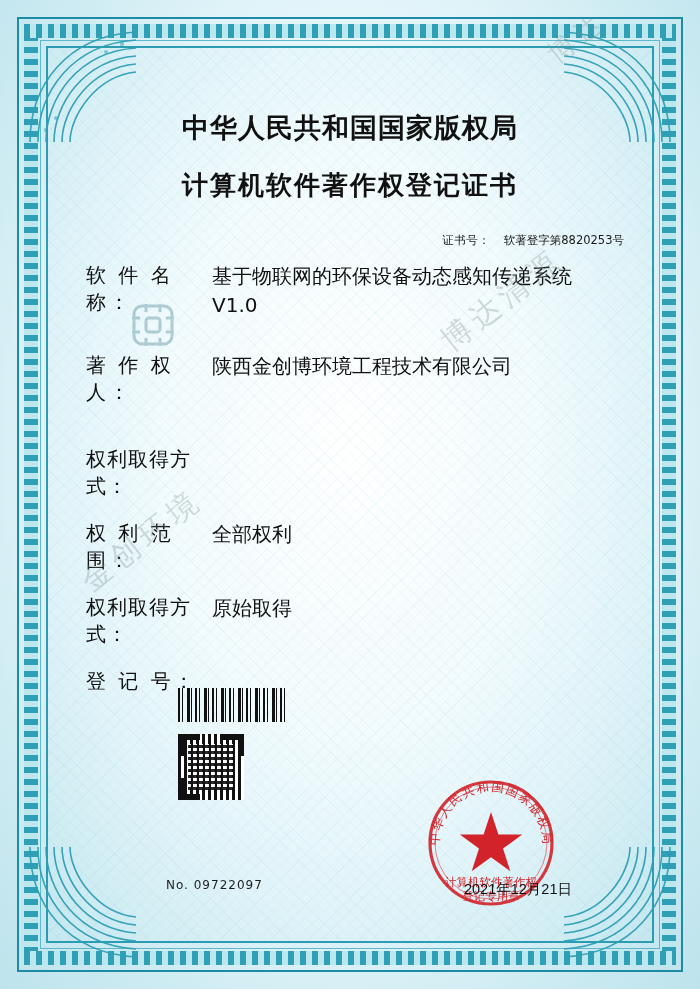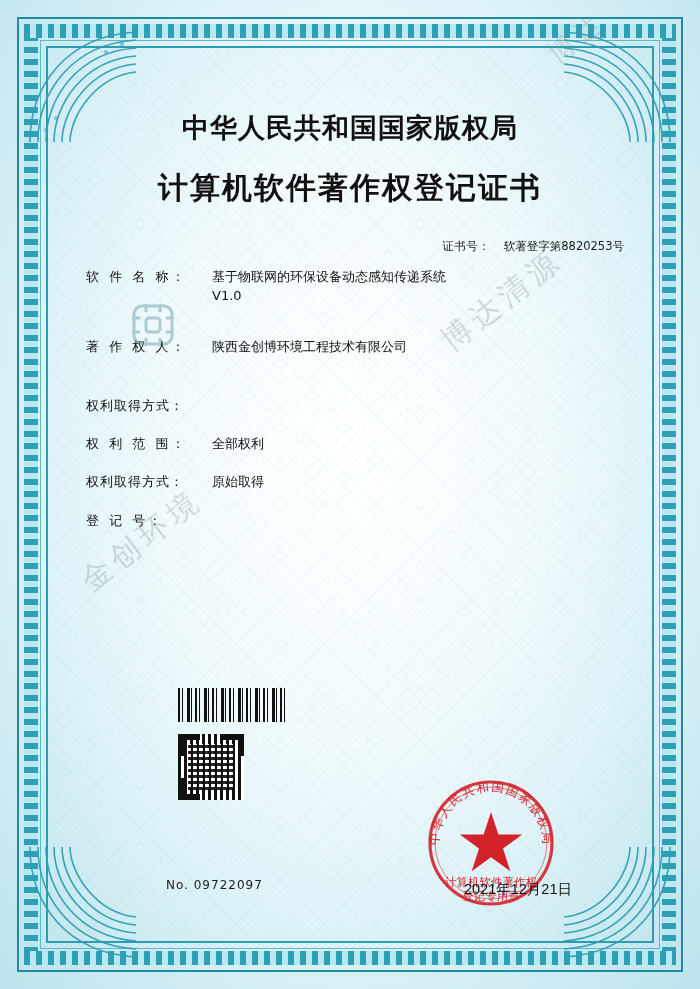--- a/index.html
+++ b/index.html
@@ -95,21 +95,21 @@
     font-weight: bold;
     font-size: 27px;
     letter-spacing: 1px;
     color: #111;
     margin-top: 50px;
   }
   .title-sub {
     text-align: center;
     font-family: "DejaVu Serif", "Liberation Serif", serif;
     font-weight: bold;
-    font-size: 30px;
+    font-size: 26px;
     letter-spacing: 2px;
     color: #111;
     margin-top: 22px;
   }
 
   .cert-no {
     margin-top: 30px;
     text-align: right;
     padding-right: 16px;
     font-size: 11.5px;
@@ -121,21 +121,21 @@
 
   .fields {
     margin-top: 14px;
     padding-left: 26px;
     color: #111;
   }
   .row {
     display: flex;
     align-items: flex-start;
     margin-bottom: 6px;
-    font-size: 13px;
+    font-size: 20px;
   }
   .row .label {
     width: 126px;
     flex: 0 0 126px;
     letter-spacing: 3px;
     font-family: "DejaVu Sans", sans-serif;
   }
   .row .label.tight { letter-spacing: 1px; }
   .row .value {
     flex: 1;

